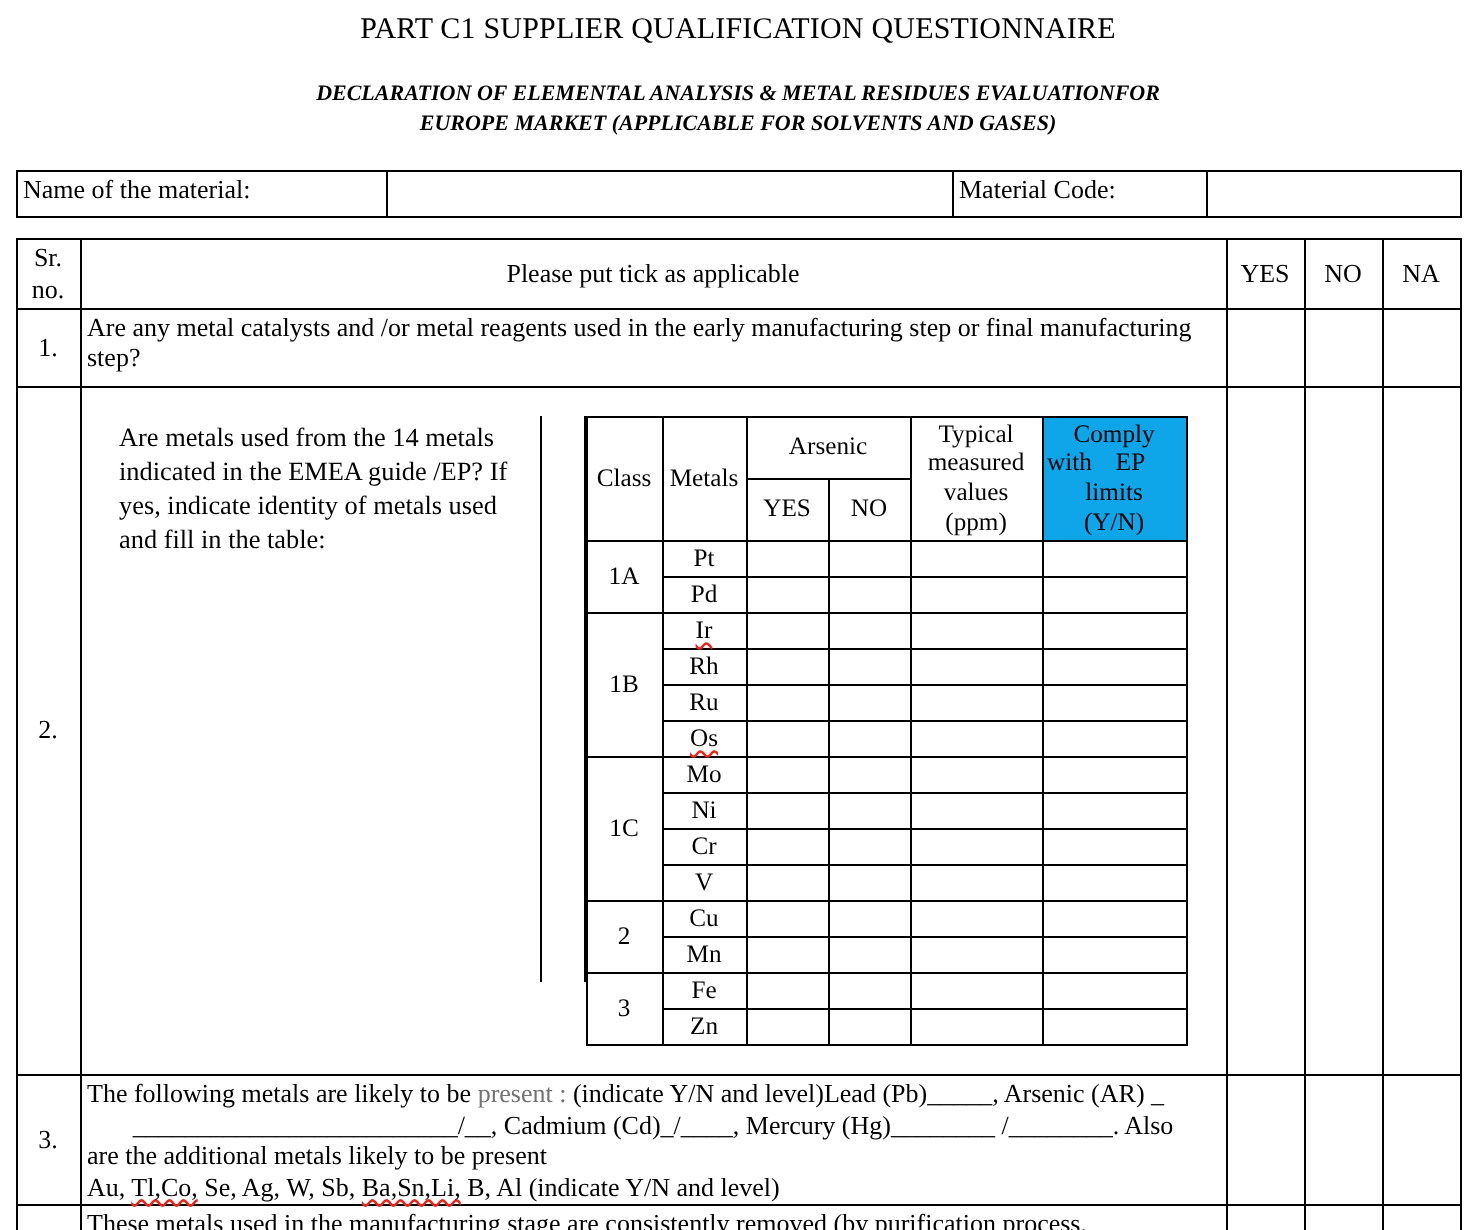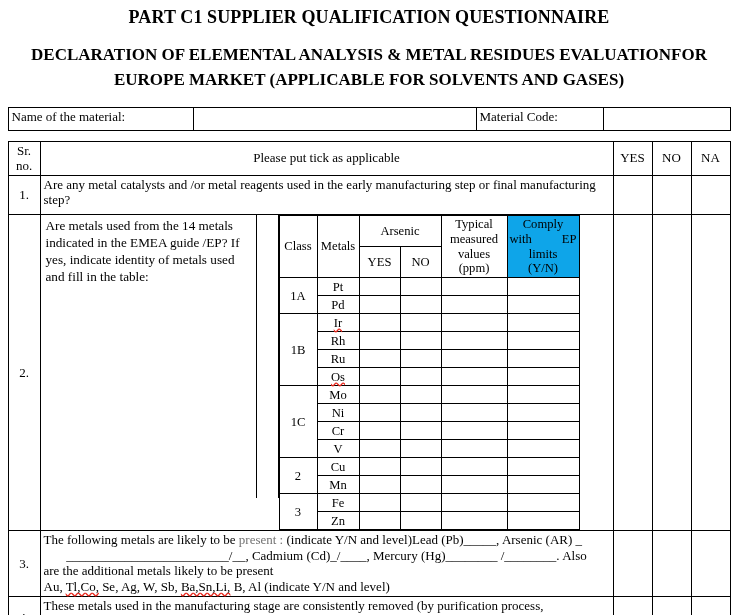--- a/index.html
+++ b/index.html
@@ -20,31 +20,32 @@
     height: 615px;
     box-sizing: border-box;
   }
 
   
   .titles {
     padding-top: 6px;
     text-align: center;
   }
   .title-main {
-    font-size: 18px;
-    font-weight: bold;
+    font-size: 15px;
+    font-weight: normal;
     letter-spacing: 0.1px;
     line-height: 1.3;
   }
   .title-sub {
     margin-top: 14px;
-    font-size: 17px;
+    font-size: 11px;
     font-weight: bold;
     line-height: 1.45;
     padding: 0 28px;
+    font-style: italic;
   }
 
   
   table.doc {
     border-collapse: collapse;
     table-layout: fixed;
   }
   table.doc td, table.doc th {
     border: 1px solid #000000;
     vertical-align: top;
@@ -146,21 +147,21 @@
     background: #0ea5e9;
   }
   td.comply-hdr {
     text-align: left;
     padding-left: 4px;
     padding-right: 4px;
     line-height: 1.2;
   }
   .comply-line-just {
     display: flex;
-    justify-content: space-between;
+    gap: 12px;
   }
   .comply-center { text-align: center; }
   .classcell { vertical-align: middle; }
   .spell {
     text-decoration: underline;
     text-decoration-color: #e8271c;
     text-decoration-style: wavy;
     text-decoration-skip-ink: none;
   }
   .blue-ul {
@@ -227,21 +228,21 @@
       <tr>
         <td class="srno">1.</td>
         <td class="qtext" style="height:36px">Are any metal catalysts and /or metal reagents used in the early manufacturing step or final manufacturing step?</td>
         <td class="anscell"></td>
         <td class="anscell"></td>
         <td class="anscell"></td>
       </tr>
 
       <tr>
         <td class="srno">2.</td>
-        <td style="padding:0">
+        <td style="padding:14px">
           <div class="row2-wrap">
             <div class="row2-q">Are metals used from the 14 metals indicated in the EMEA guide /EP? If yes, indicate identity of metals used and fill in the table:</div>
             <div class="row2-gap"></div>
             <div class="row2-metals">
 
               <table class="metals">
                 <colgroup>
                   <col style="width:38px">
                     <col style="width:42px">
                   <col style="width:41px">

